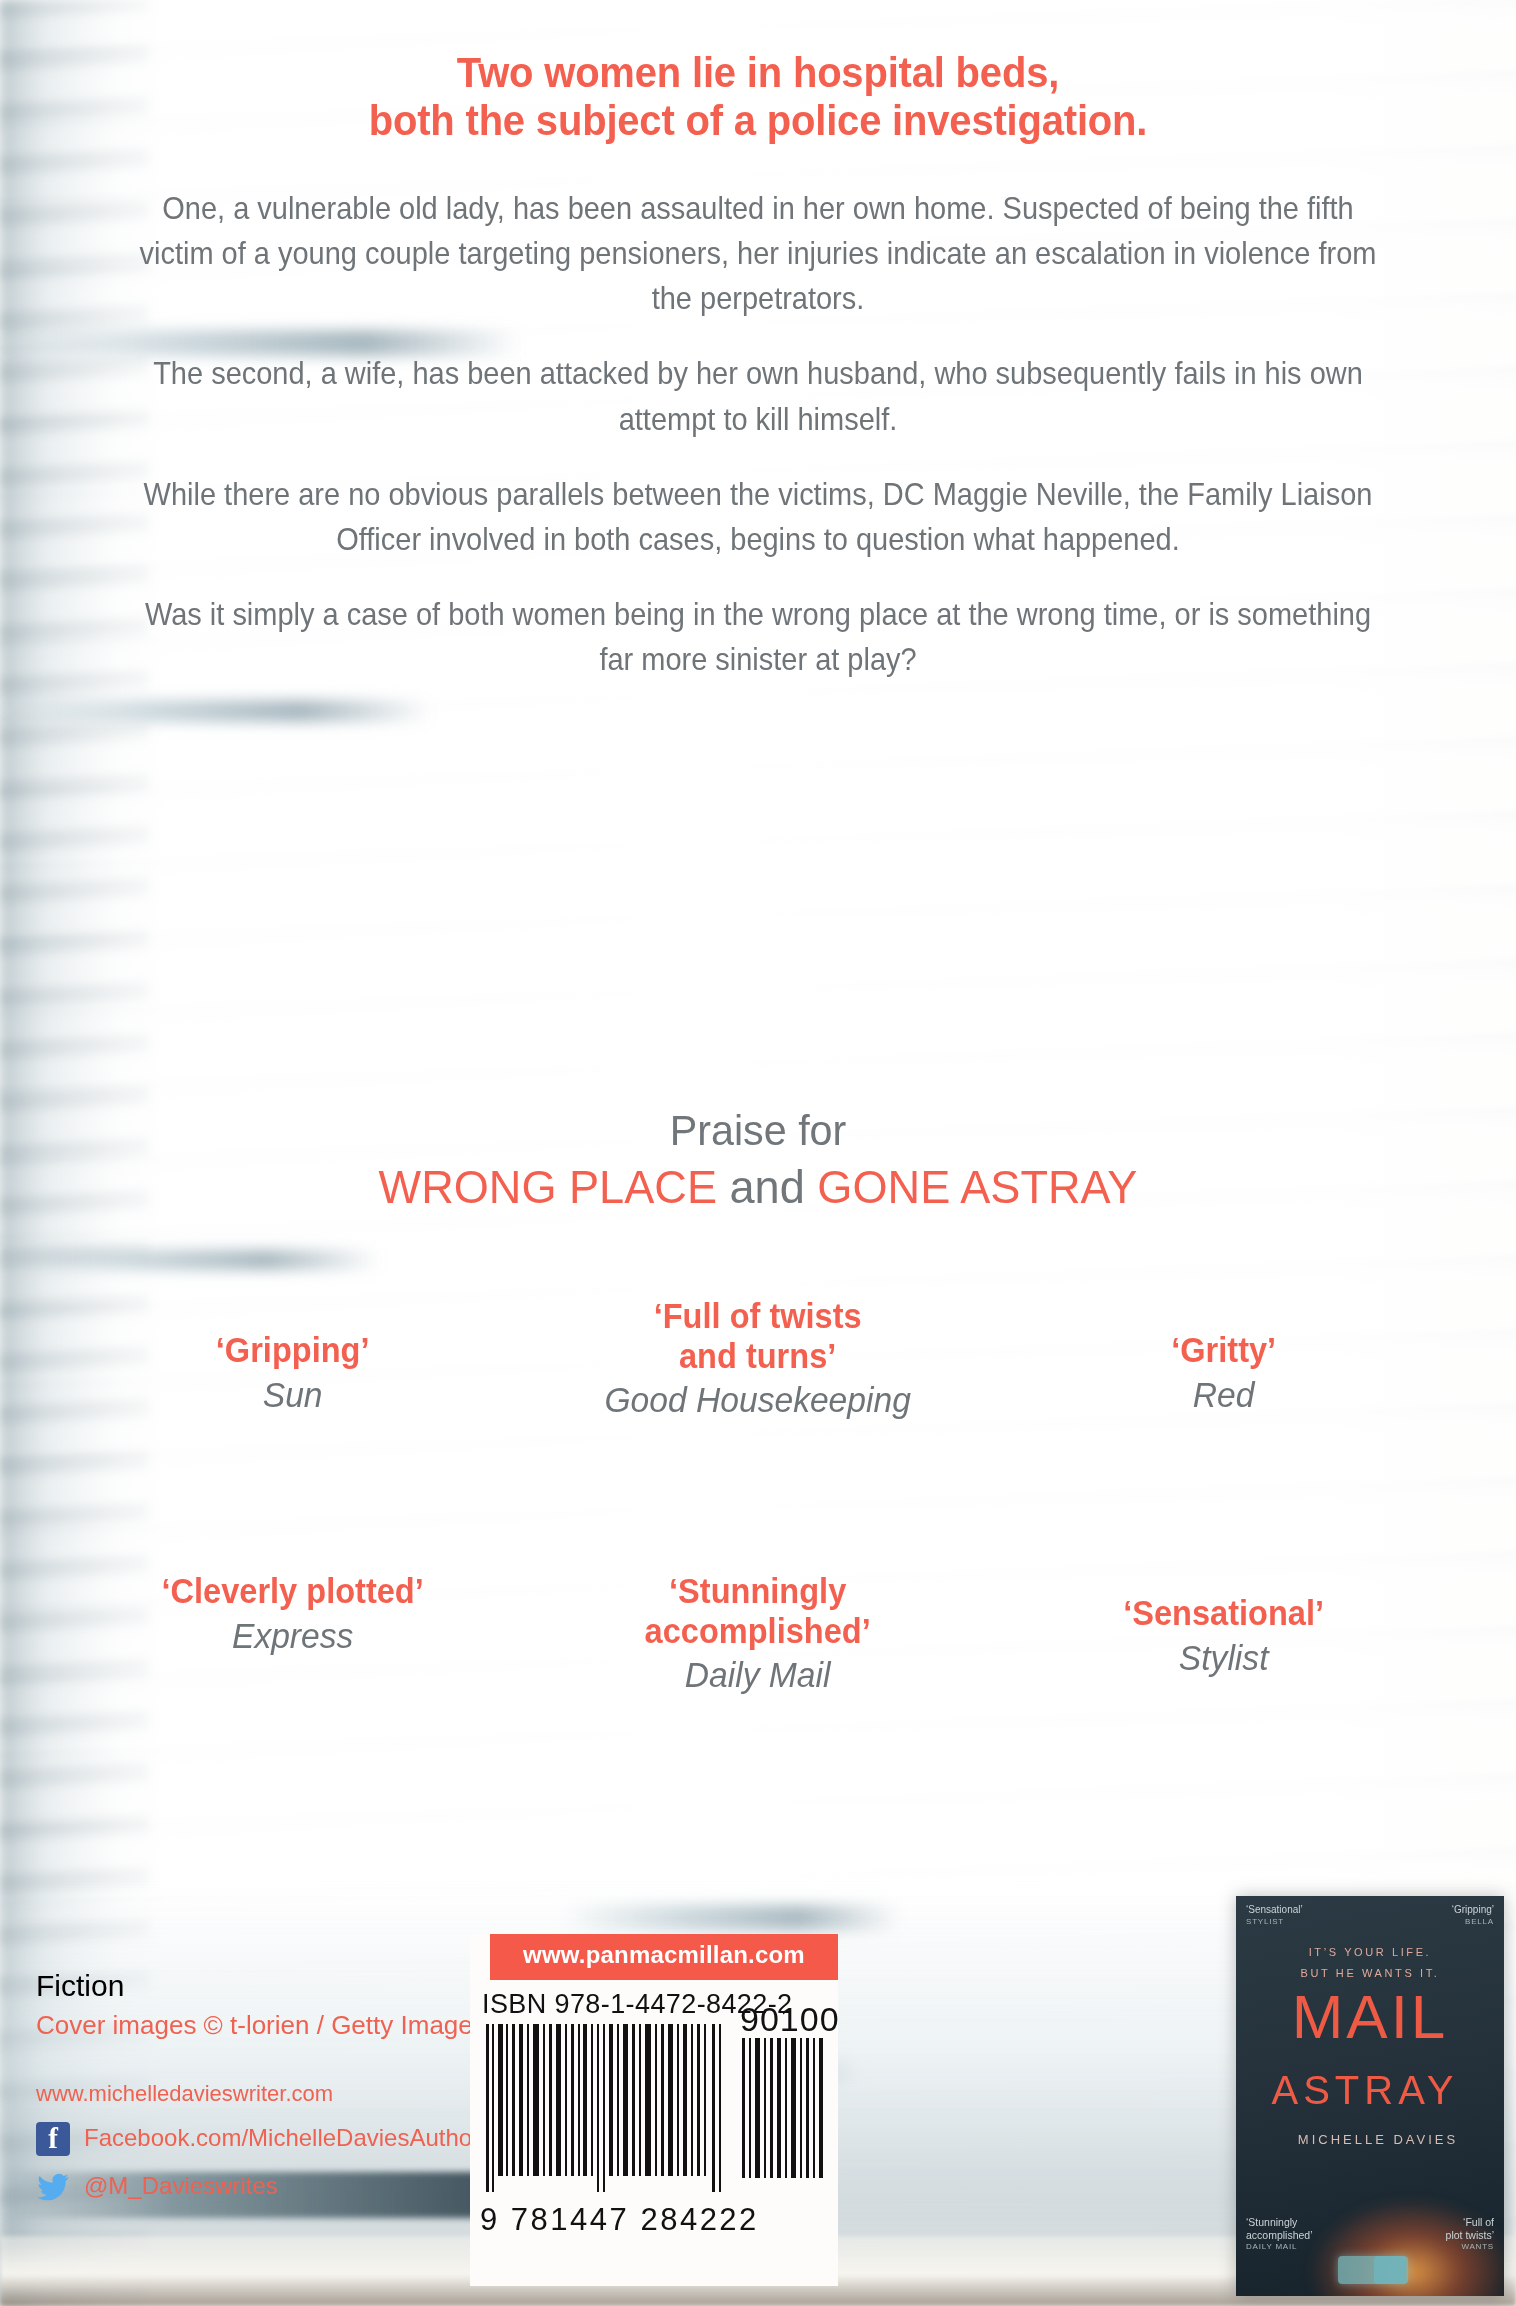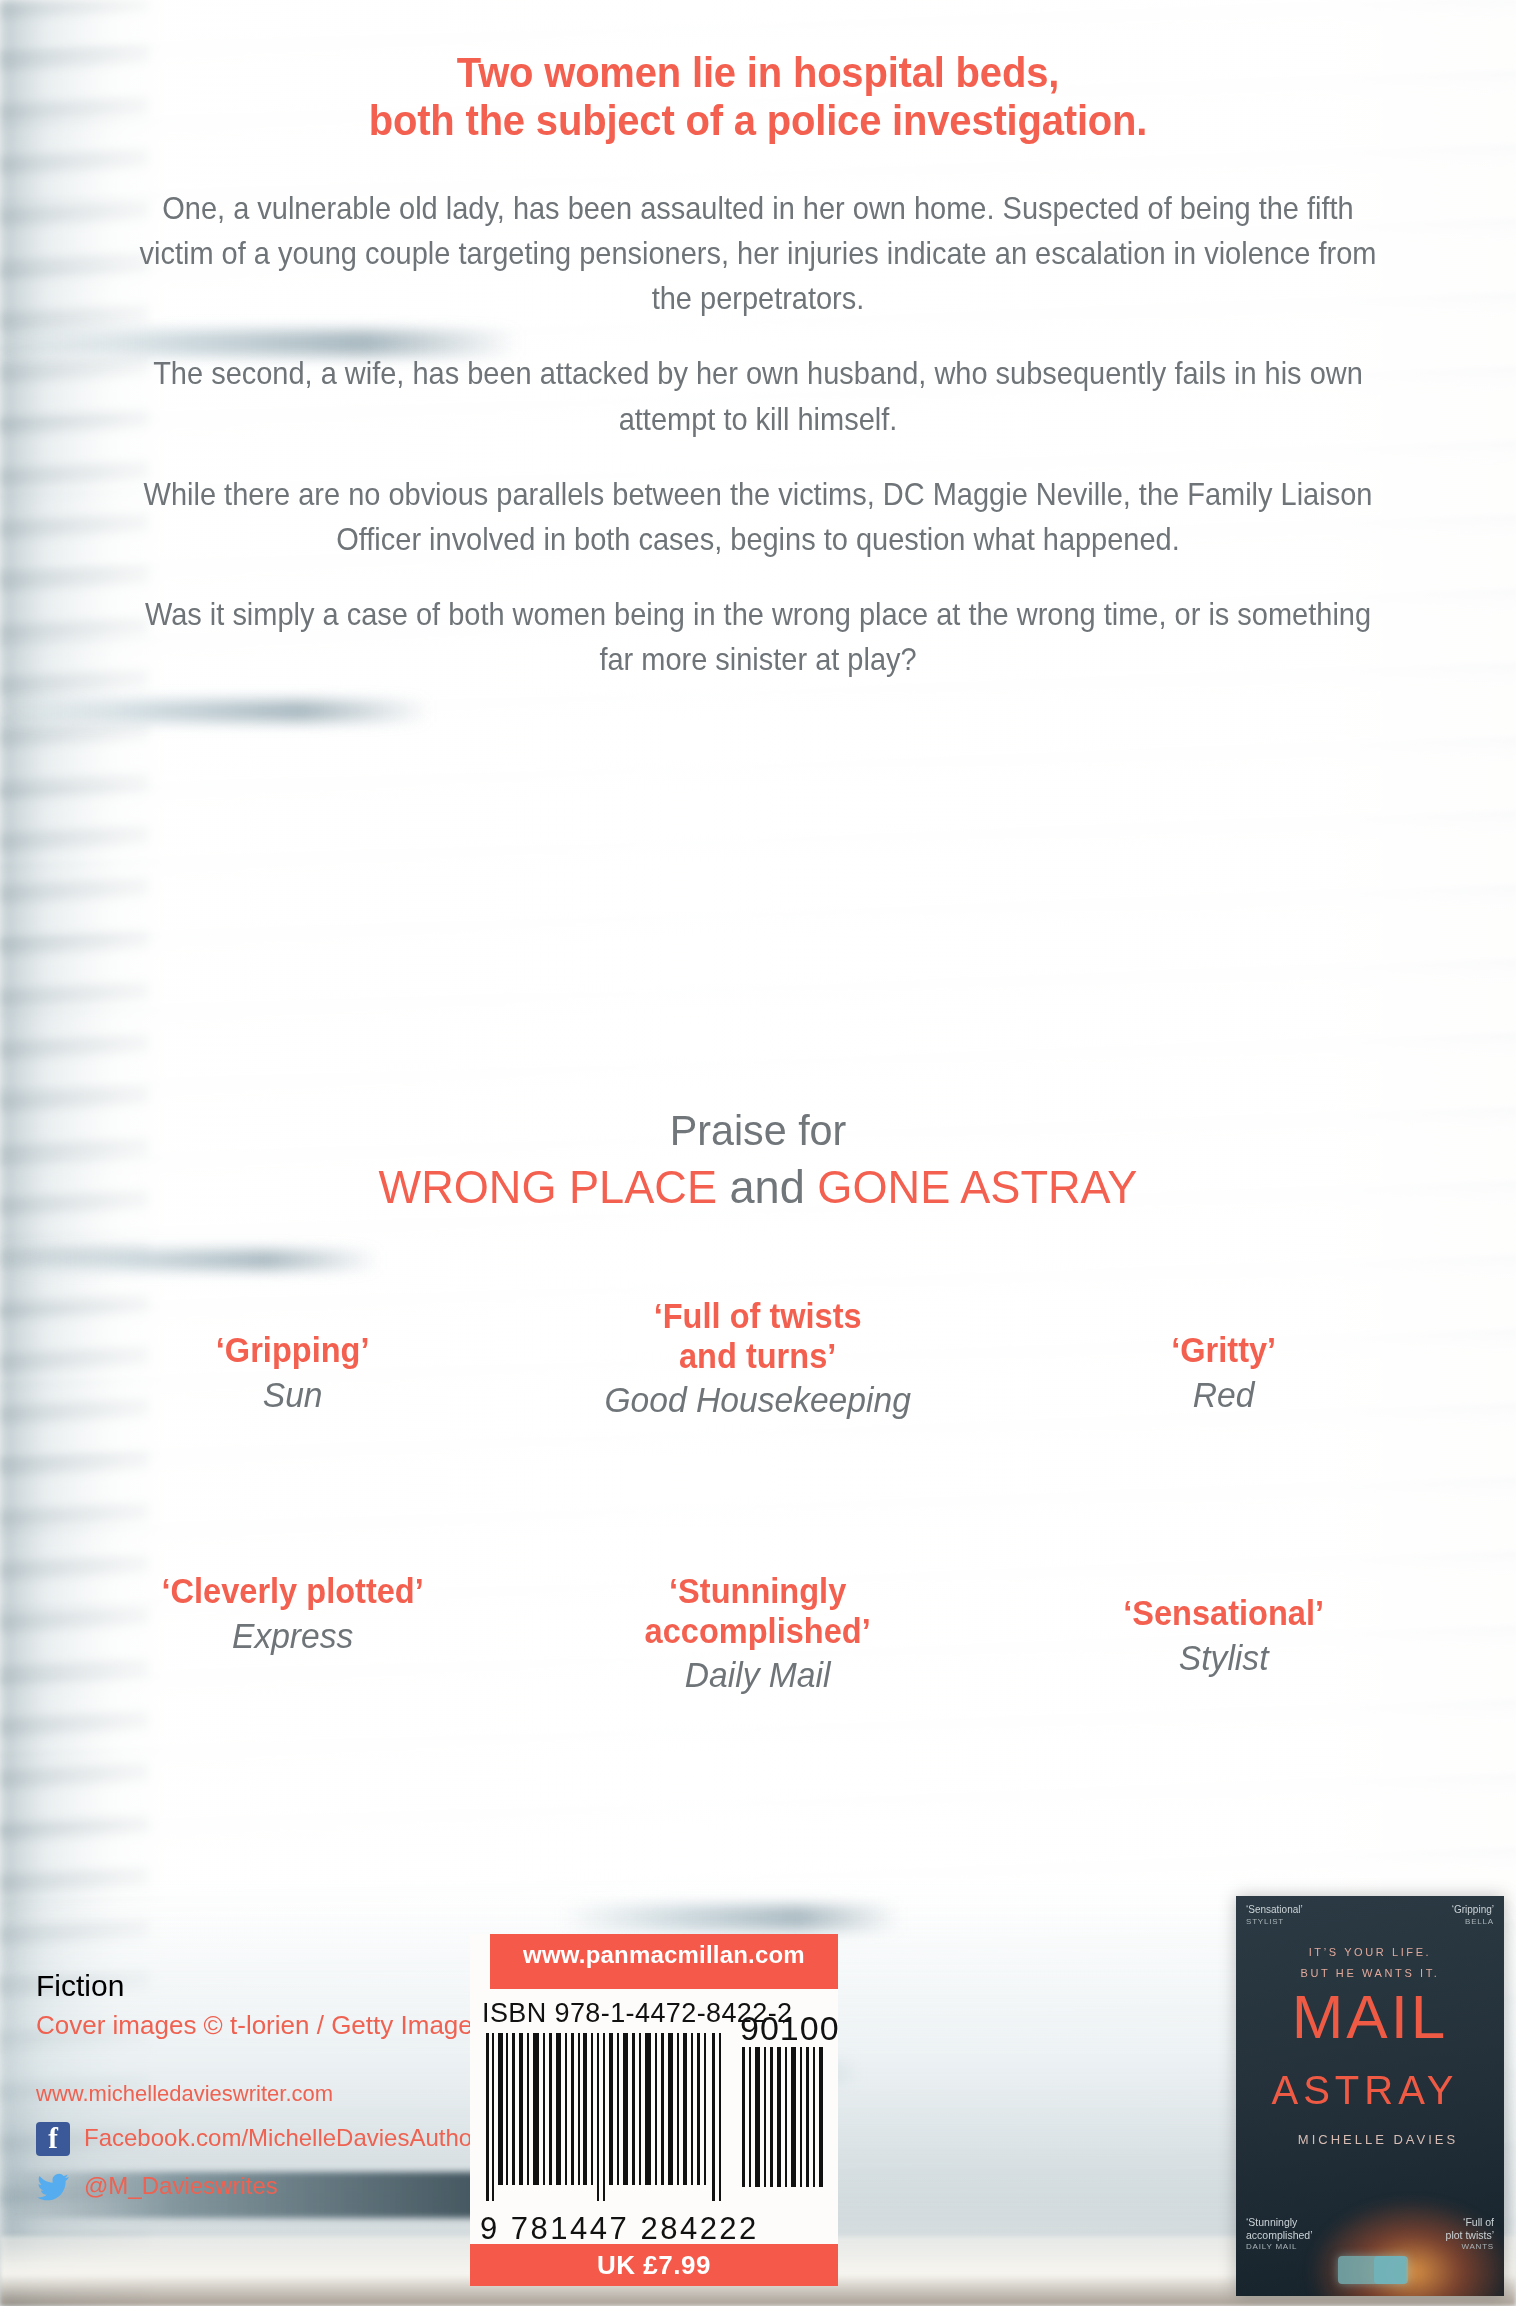--- a/index.html
+++ b/index.html
@@ -145,21 +145,21 @@
     font-family:"Liberation Serif", serif;line-height:35px;
   }
 
   
   .barcode-block{
     position:absolute;left:470px;top:1934px;width:368px;height:352px;
     background:#fdfcfa;
   }
   .bc-banner{
     background:#f4594a;color:#ffffff;font-weight:bold;
-    font-size:24px;text-align:center;height:55px;line-height:42px;
+    font-size:24px;text-align:center;height:46px;line-height:42px;
     letter-spacing:.2px;
     margin-left:20px;
   }
   .bc-isbn{
     color:#111;font-size:27px;text-align:left;padding:9px 0 2px 12px;
     letter-spacing:.4px;
   }
   .bc-bars{position:relative;height:176px;margin:2px 0 0 14px;}
   .bc-main{position:absolute;left:0;top:0;height:168px;width:244px;}
   .bc-add{position:absolute;left:256px;top:14px;height:140px;width:88px;}
@@ -374,21 +374,20 @@
               <rect x="51" y="0" width="5" height="140"></rect>
             <rect x="60" y="0" width="2" height="140"></rect>
               <rect x="66" y="0" width="3" height="140"></rect>
             <rect x="73" y="0" width="2" height="140"></rect>
               <rect x="79" y="0" width="4" height="140"></rect>
           </g>
         </svg>
       </div>
 
       <div class="bc-num">9  781447 284222</div>
-      <div class="bc-price">UK £7.99</div>
     </div>
 
     <div class="mini-cover">
       <div class="mc-glow"></div>
       <div class="mc-glass"></div>
 
       <div class="mc-topq">
         <span class="mc-q">
           <span>‘Sensational’</span>
           <span class="src">STYLIST</span>

